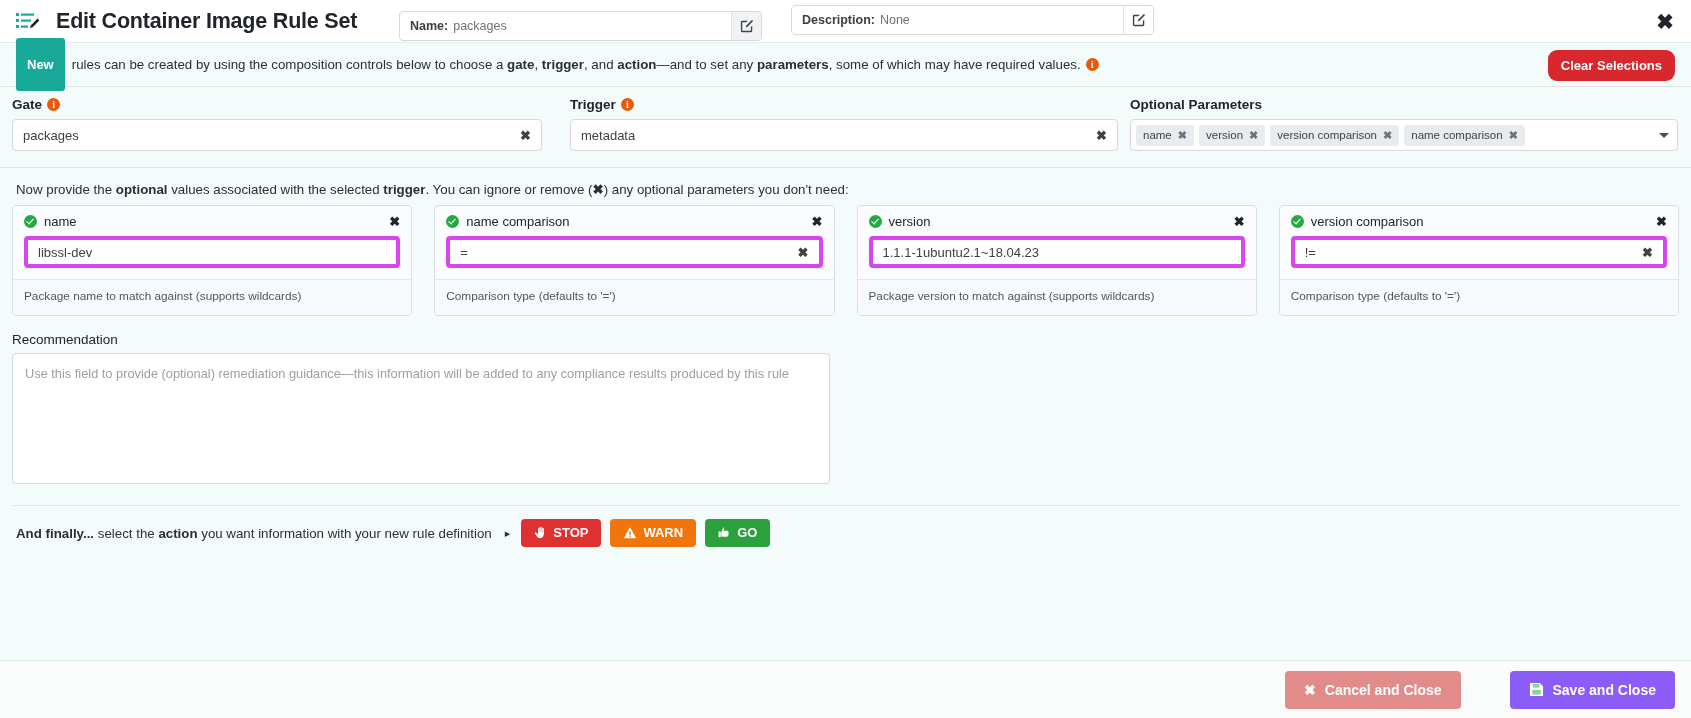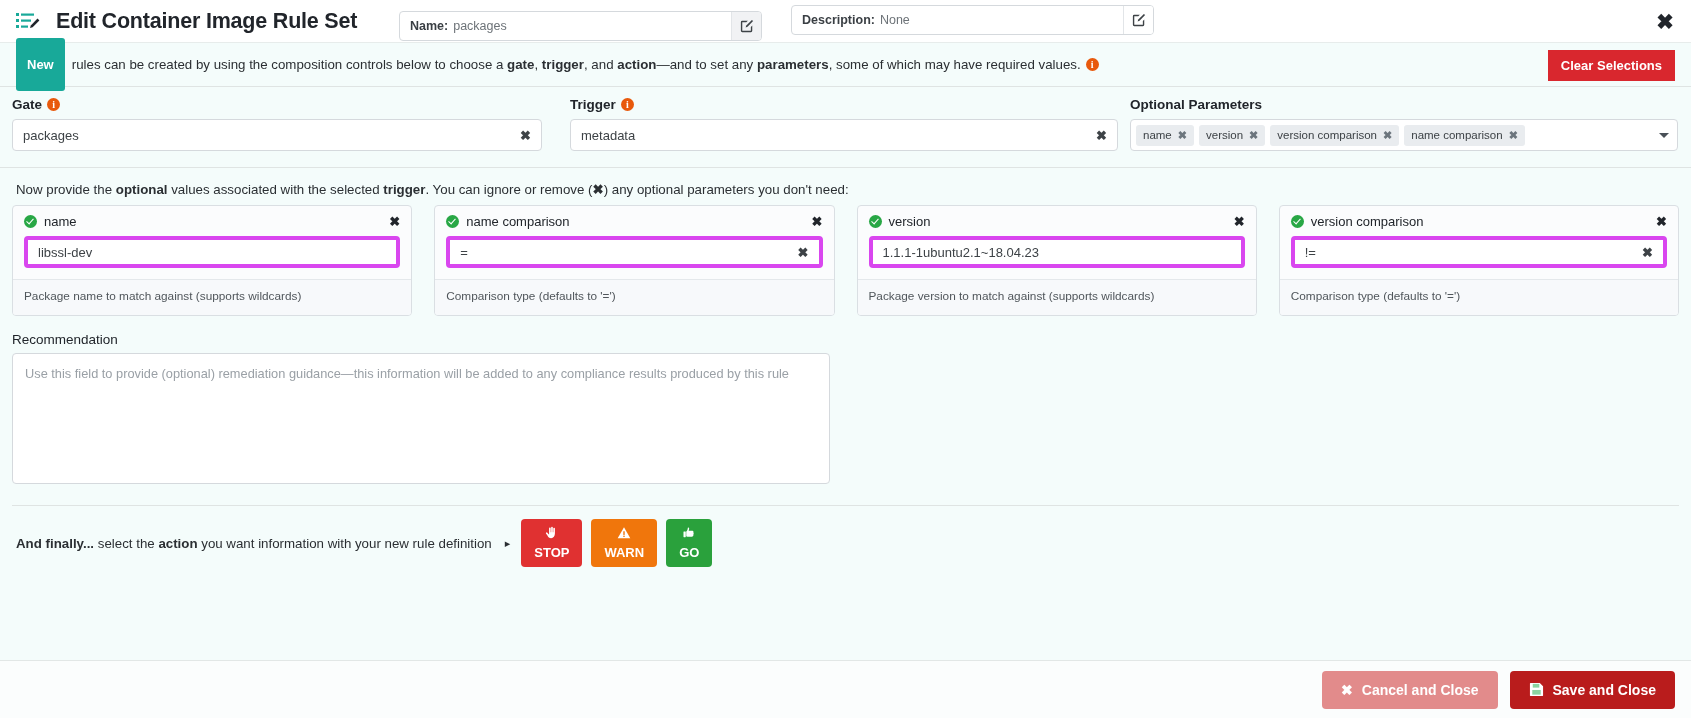--- a/index.html
+++ b/index.html
@@ -76,21 +76,21 @@
   .intro-text b { font-weight: bold; }
   .info-dot {
     display: inline-block; width: 13px; height: 13px; border-radius: 50%;
     background: #e8590c; color: #fff; font-size: 10px; font-weight: bold;
     text-align: center; line-height: 13px; vertical-align: 1px;
     margin-left: 5px; font-family: "Liberation Serif", serif;
   }
   .clear-btn {
     position: absolute; right: 16px; top: 7px;
     background: #d9272e; color: #fff;
-    border: none; border-radius: 0;
+    border: none; border-radius: 9px;
     font-size: 13px; font-weight: 600;
     padding: 8px 13px; cursor: pointer;
     font-family: "Liberation Sans", sans-serif;
   }
 
   .hr { height: 1px; background: #dfe4e3; margin: 0 0; }
 
   
   .selectors { padding: 10px 16px 0 16px; position: relative; height: 80px; }
   .sel-label {
@@ -185,42 +185,42 @@
 
   
   .action-row { display: flex; align-items: center; padding: 13px 16px 0 16px; gap: 9px; }
   .action-text { font-size: 13.3px; color: #2b2f33; }
   .action-text b { font-weight: bold; }
   .arrow { color: #2b2f33; font-size: 11px; margin: 0 2px 0 4px; }
   .act-btn {
     border: none; border-radius: 4px; color: #fff;
     font-size: 13px; font-weight: bold; cursor: pointer;
     padding: 7px 13px; display: inline-flex; align-items: center; gap: 6px;
-    font-family: "Liberation Sans", sans-serif; line-height: 1.1; flex-direction: column;
+    font-family: "Liberation Sans", sans-serif; line-height: 1.1;
   }
   .btn-stop { background: #e03131; }
   .btn-warn { background: #f0760c; }
   .btn-go   { background: #2aa13c; }
 
   
   .footer {
     position: absolute; left: 0; right: 0; bottom: 0;
     height: 58px; background: #fbfdfd;
     border-top: 1px solid #e2e7e6;
     display: flex; align-items: center; justify-content: flex-end;
     padding-right: 16px; gap: 12px;
   }
   .foot-btn {
     border: none; border-radius: 4px; color: #fff;
     font-size: 14px; font-weight: 600; cursor: pointer;
     padding: 11px 19px; display: inline-flex; align-items: center; gap: 9px;
     font-family: "Liberation Sans", sans-serif;
   }
   .btn-cancel { background: #e28b8b; }
-  .btn-save   { background: #b91c1c; }
+  .btn-save   { background: #8b5cf6; margin-left: 37px; }
   svg { display: block; }
 </style>
 </head>
 <body>
 
 <div class="page">
 
   <div class="header">
     <div class="title-wrap">
       <span class="rule-icon">

